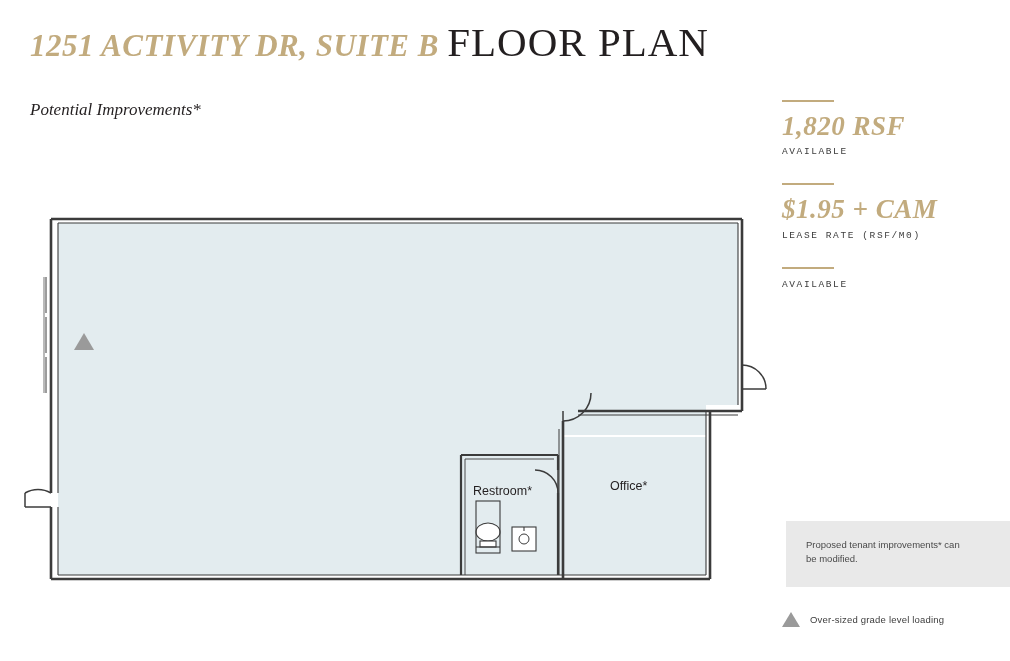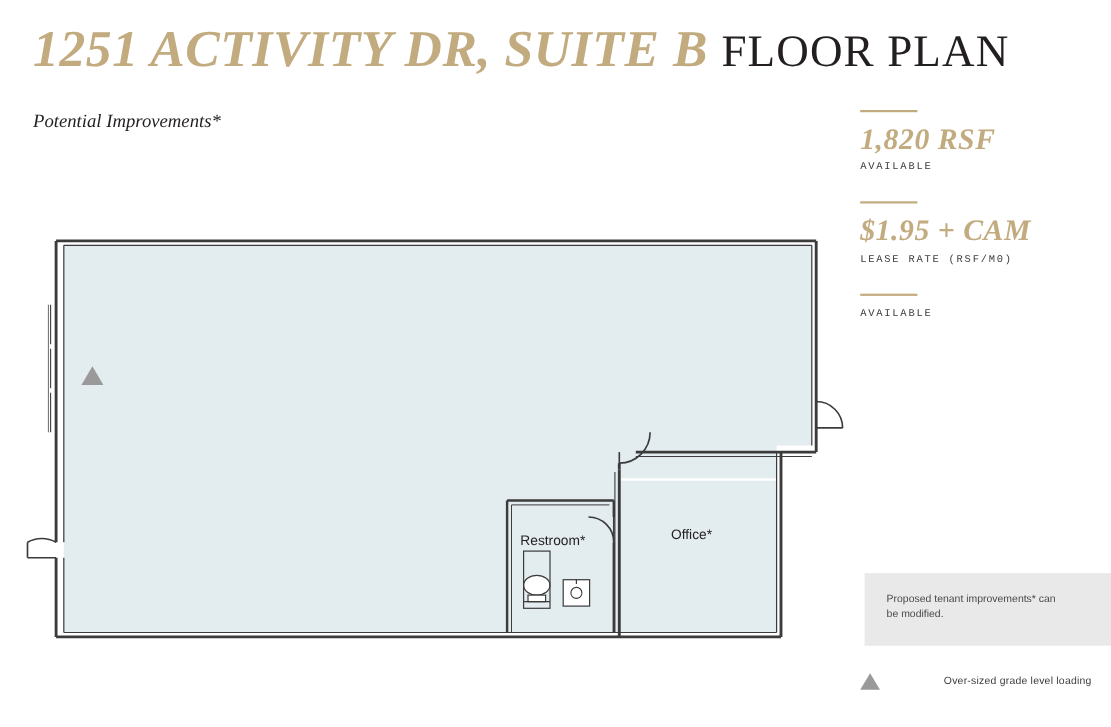--- a/index.html
+++ b/index.html
@@ -21,21 +21,21 @@
     top: 18px;
     left: 30px;
     width: 880px;
     height: 52px;
     white-space: nowrap;
   }
   .title-italic {
     font-family: "Liberation Serif", serif;
     font-style: italic;
     font-weight: bold;
-    font-size: 47px;
+    font-size: 31px;
     letter-spacing: 0.5px;
     color: #c2ab7e;
   }
   .title-plain {
     font-family: "Liberation Serif", serif;
     font-style: normal;
     font-weight: normal;
     font-size: 41px;
     letter-spacing: 1px;
     color: #231f20;
@@ -114,21 +114,20 @@
   }
 
   
   #legend {
     position: absolute;
     left: 782px;
     top: 612px;
     width: 215px;
     display: flex;
     align-items: center;
-    gap: 48px;
   }
   #legend-triangle {
     width: 0;
     height: 0;
     border-left: 9px solid transparent;
     border-right: 9px solid transparent;
     border-bottom: 15px solid #9a9a9a;
     margin-right: 10px;
   }
   #legend-label {

